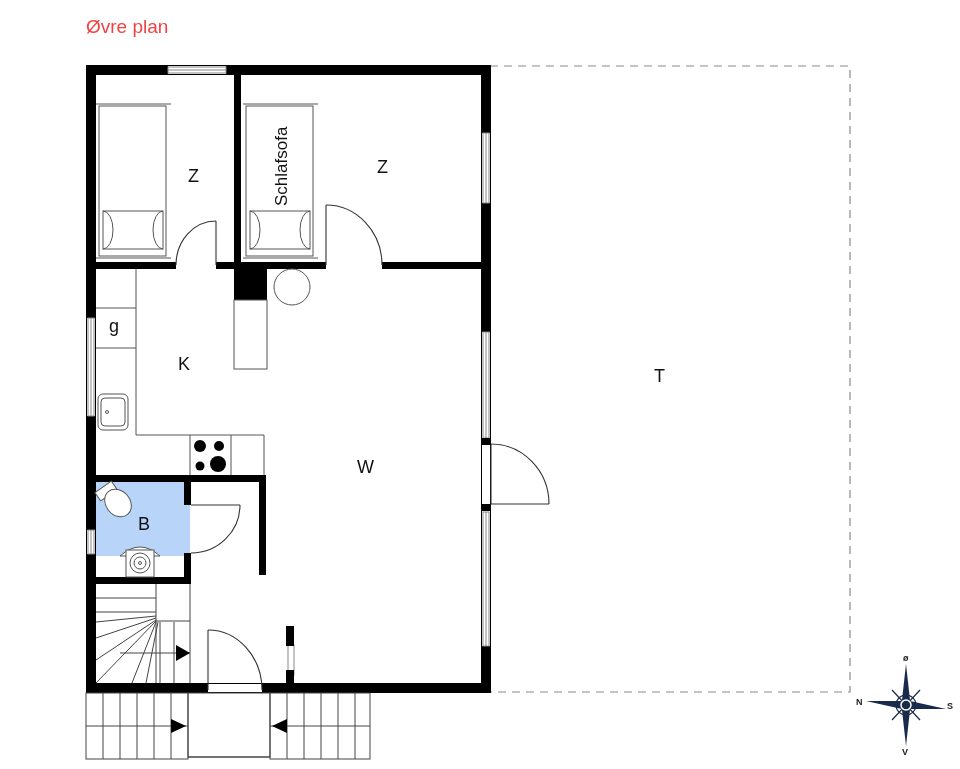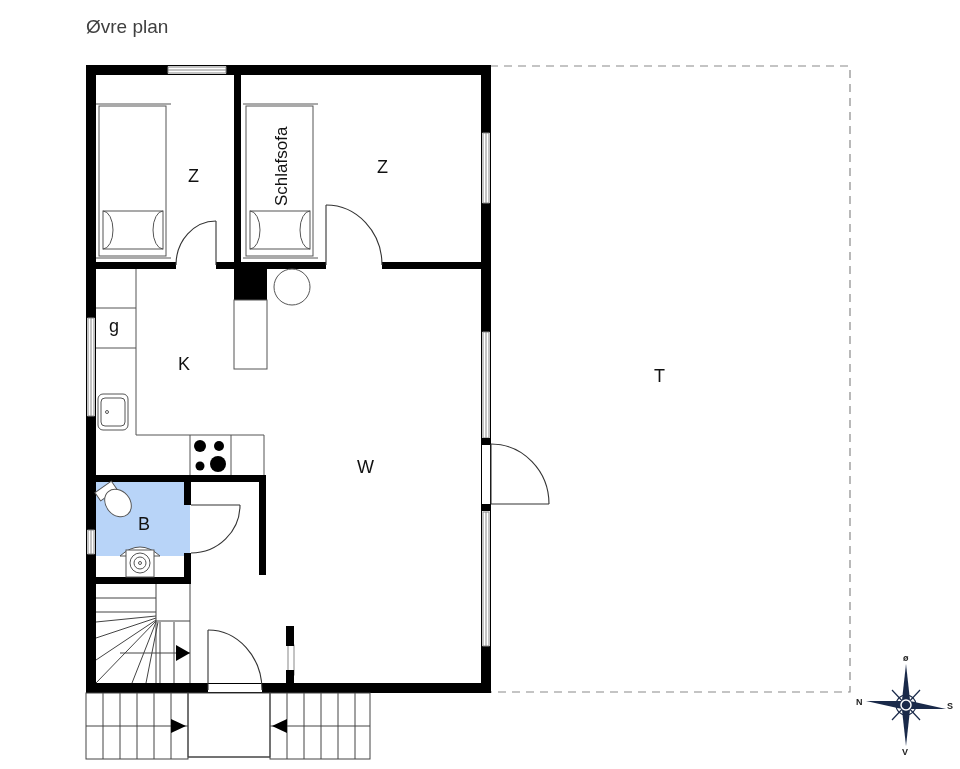--- a/index.html
+++ b/index.html
@@ -1,17 +1,17 @@
 <!DOCTYPE html>
 <html><head>
 <meta charset="utf-8">
 <style>
   html, body { margin: 0; padding: 0; background: #ffffff; }
   body { width: 960px; height: 769px; position: relative; overflow: hidden; font-family: "Liberation Sans", sans-serif; }
-  .title { position: absolute; left: 86px; top: 16px; font-size: 19px; color: #404040; }
+  .title { position: absolute; left: 86px; top: 16px; font-size: 19px; color: #ef4444; }
   svg.plan { position: absolute; left: 0; top: 0; }
   .room-label { font-family: "Liberation Sans", sans-serif; font-size: 18px; fill: #111; }
   .sofa-label { font-family: "Liberation Sans", sans-serif; font-size: 17px; fill: #111; }
   .compass-label { font-family: "Liberation Sans", sans-serif; font-size: 9px; fill: #222; font-weight: bold; }
 </style>
 </head>
 <body>
 
 <div class="title">Øvre plan</div>
 

